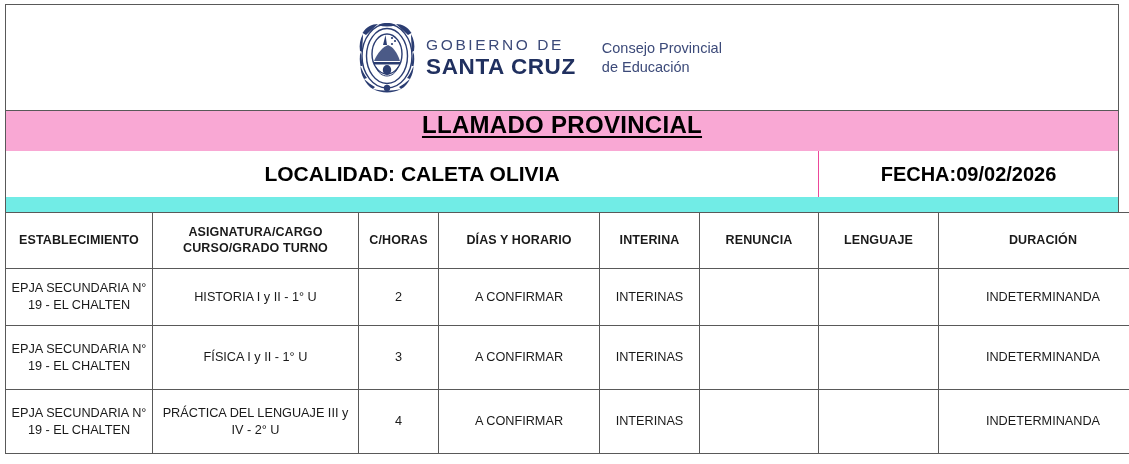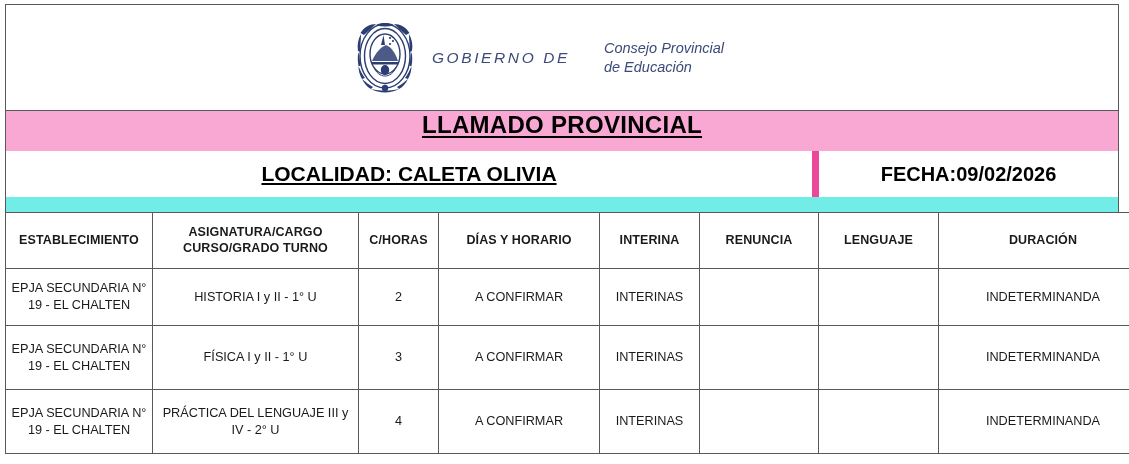--- a/index.html
+++ b/index.html
@@ -33,23 +33,22 @@
     border-bottom: none;
     box-sizing: border-box;
     background: #ffffff;
     display: flex;
     align-items: center;
     justify-content: center;
   }
   .brand {
     display: flex;
     align-items: center;
-    gap: 18px;
+    gap: 10px;
     transform: translateX(-22px);
-    font-style: italic;
   }
   .emblem {
     width: 58px;
     height: 74px;
     flex: 0 0 auto;
   }
   .gob-text {
     line-height: 1;
     color: #2b3d72;
   }
@@ -107,24 +106,23 @@
     border-top: none;
     display: flex;
     background: #ffffff;
   }
   .cell-localidad {
     width: 813px;
     display: flex;
     align-items: center;
     justify-content: center;
     box-sizing: border-box;
-    border-right: 7px solid #ec4899;
+    border-right: 1px solid #ec4899;
     font-size: 21px;
     font-weight: bold;
-    text-decoration: underline;
   }
   .cell-fecha {
     flex: 1;
     display: flex;
     align-items: center;
     justify-content: center;
     font-size: 20px;
     font-weight: bold;
   }
 
@@ -220,20 +218,21 @@
           <path d="M18 46 C22 58, 36 58, 40 46"></path>
         </g>
         <g fill="#2b3d72">
           <circle cx="34" cy="17" r="1.1"></circle>
           <circle cx="37" cy="20" r="1.1"></circle>
           <circle cx="34" cy="23" r="1.1"></circle>
         </g>
       </svg>
       <div class="gob-text">
         <div class="gob-line1">GOBIERNO DE</div>
+        <div class="gob-line2">SANTA CRUZ</div>
       </div>
       <div class="consejo">Consejo Provincial
 de Educación</div>
     </div>
   </div>
 
   <div class="band-llamado">
     <span class="txt">LLAMADO PROVINCIAL</span>
   </div>
 

